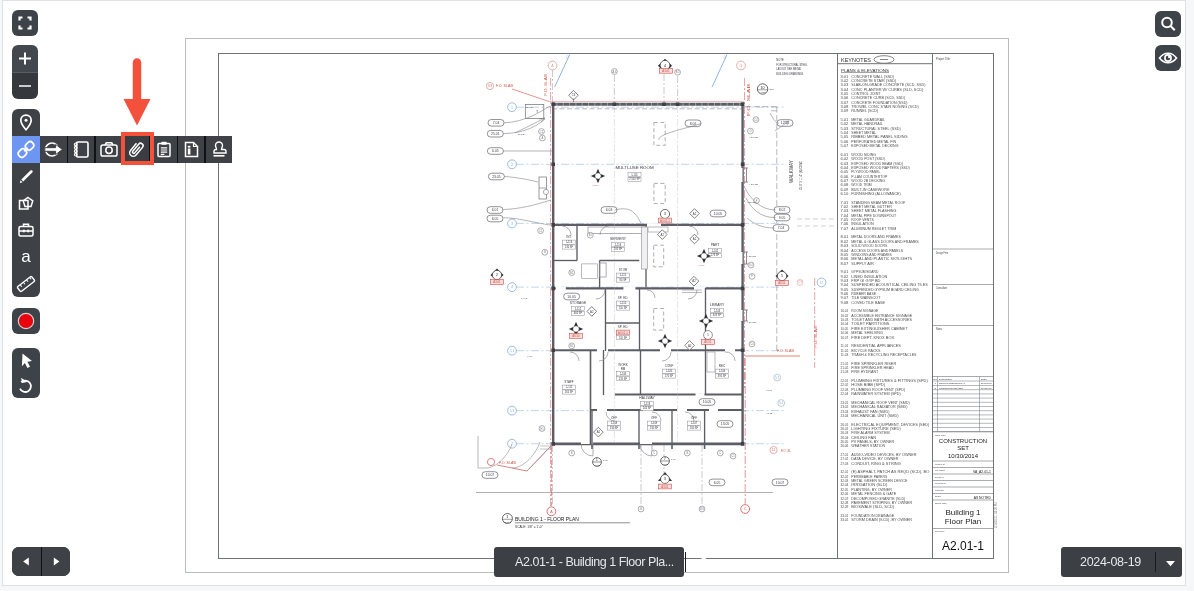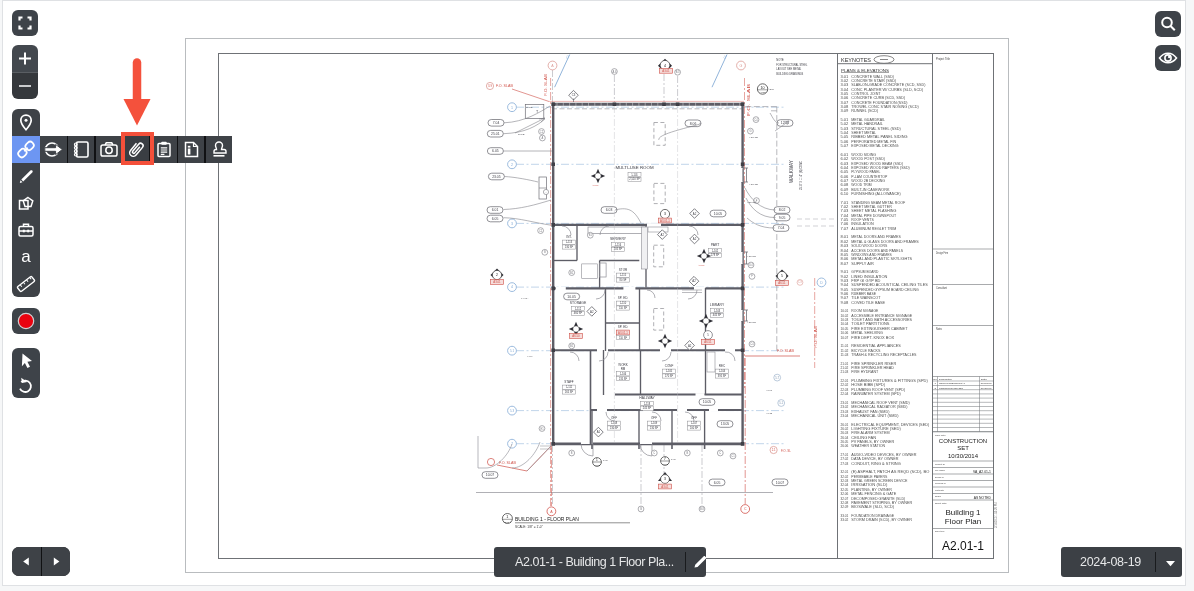--- a/index.html
+++ b/index.html
@@ -1222,21 +1222,21 @@
   </svg>
 
 <div class="abs" style="left:12px;top:547px;width:58px;height:29px;background:#101113;border-radius:7px;"></div>
 <div class="abs" style="left:12px;top:547px;width:28.5px;height:29px;background:#3e4247;border-radius:7px 0 0 7px;"><svg width="28" height="29">
       <path d="M16.8 10.5v8l-5.6-4z" fill="#fff"></path>
     </svg></div>
 <div class="abs" style="left:41.5px;top:547px;width:28.5px;height:29px;background:#3e4247;border-radius:0 7px 7px 0;"><svg width="28" height="29">
       <path d="M11.8 10.5v8l5.6-4z" fill="#fff"></path>
     </svg></div>
 
-<div class="abs" style="left:494px;top:547px;width:212px;height:30px;background:#3c4045;border-radius:3px;color:#e6e7e8;font-size:12.5px;letter-spacing:-0.45px;line-height:30px;">
+<div class="abs" style="left:494px;top:547px;width:190px;height:30px;background:#3c4045;border-radius:3px;color:#e6e7e8;font-size:12.5px;letter-spacing:-0.45px;line-height:30px;">
   <span style="position:absolute;left:21px;">A2.01-1 - Building 1 Floor Pla...</span>
   <div style="position:absolute;left:191px;top:5px;width:1px;height:20px;background:#191b1d;"></div>
 
   <svg style="position:absolute;left:195px;top:4px" width="22" height="22" viewBox="0 0 22 22">
       <path d="M5.5 16.5l0.7-2.8 8.3-8.3c0.4-0.4 1.2-0.4 1.6 0l0.7 0.7c0.4 0.4 0.4 1.2 0 1.6l-8.3 8.3z" fill="#fff"></path>
     </svg>
 </div>
 
 <div class="abs" style="left:1061px;top:547px;width:121px;height:30px;background:#3c4045;border-radius:3px;color:#e6e7e8;font-size:12.5px;letter-spacing:-0.3px;line-height:30px;">
   <span style="position:absolute;left:19px;">2024-08-19</span>

